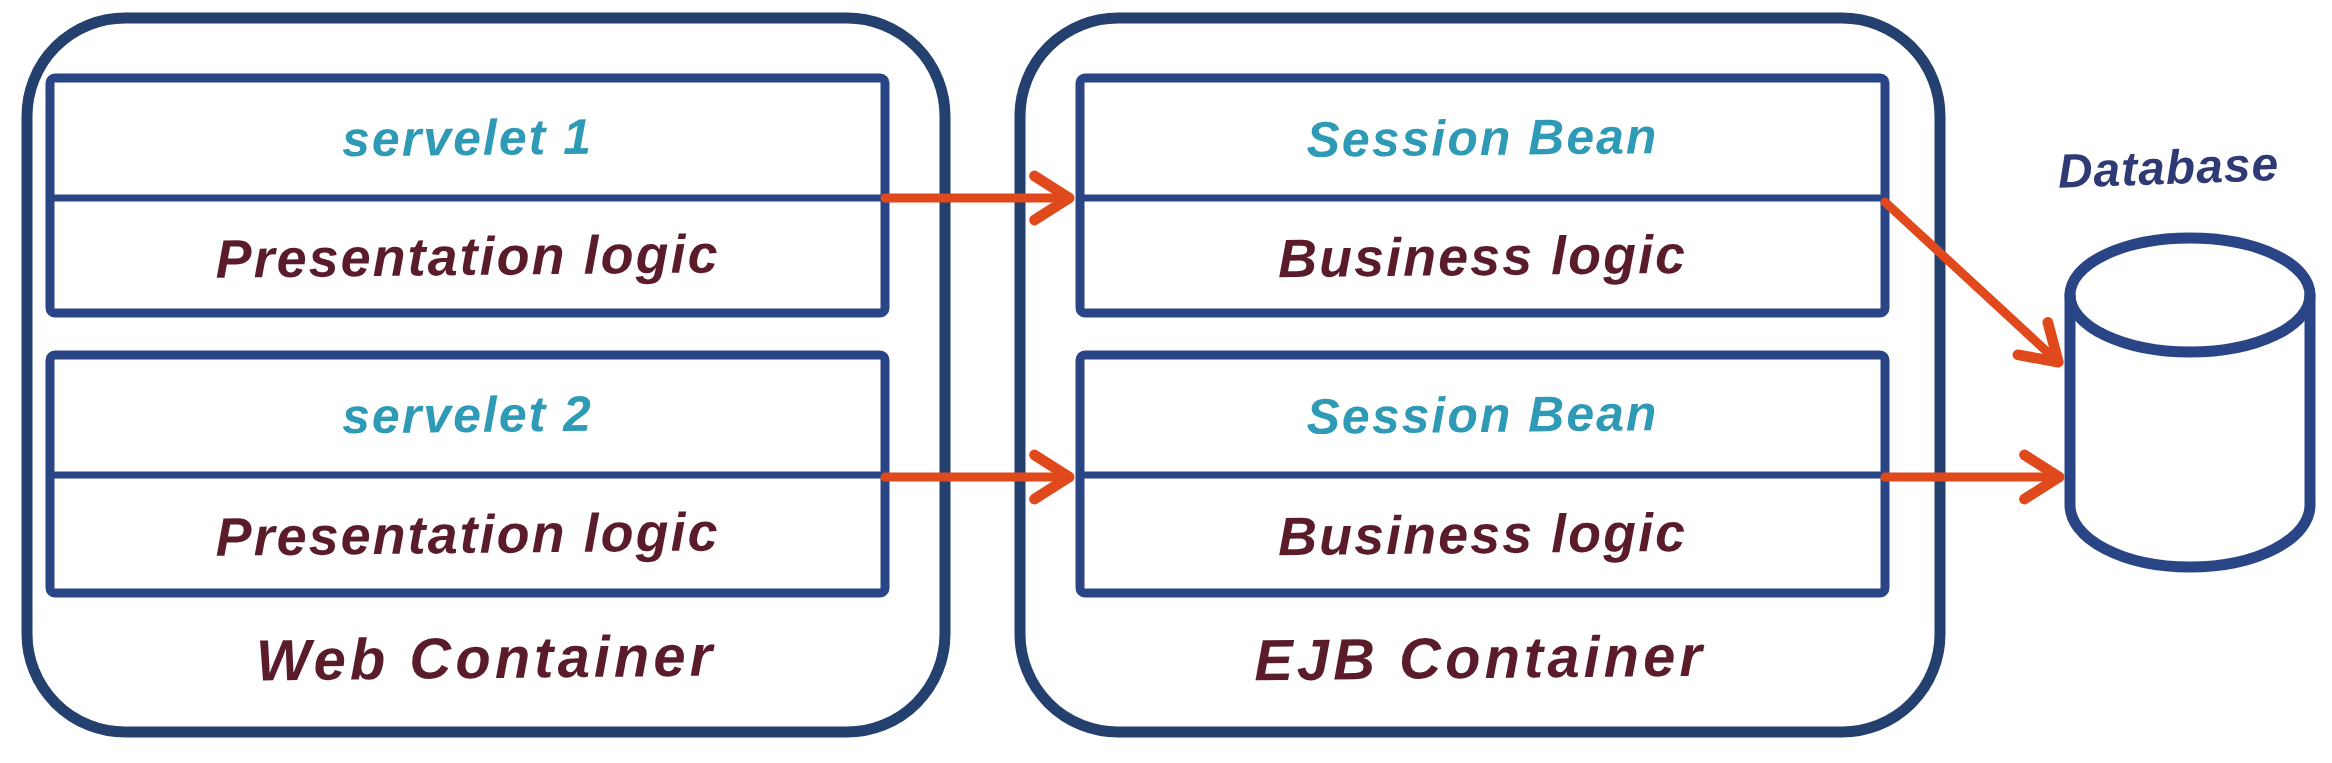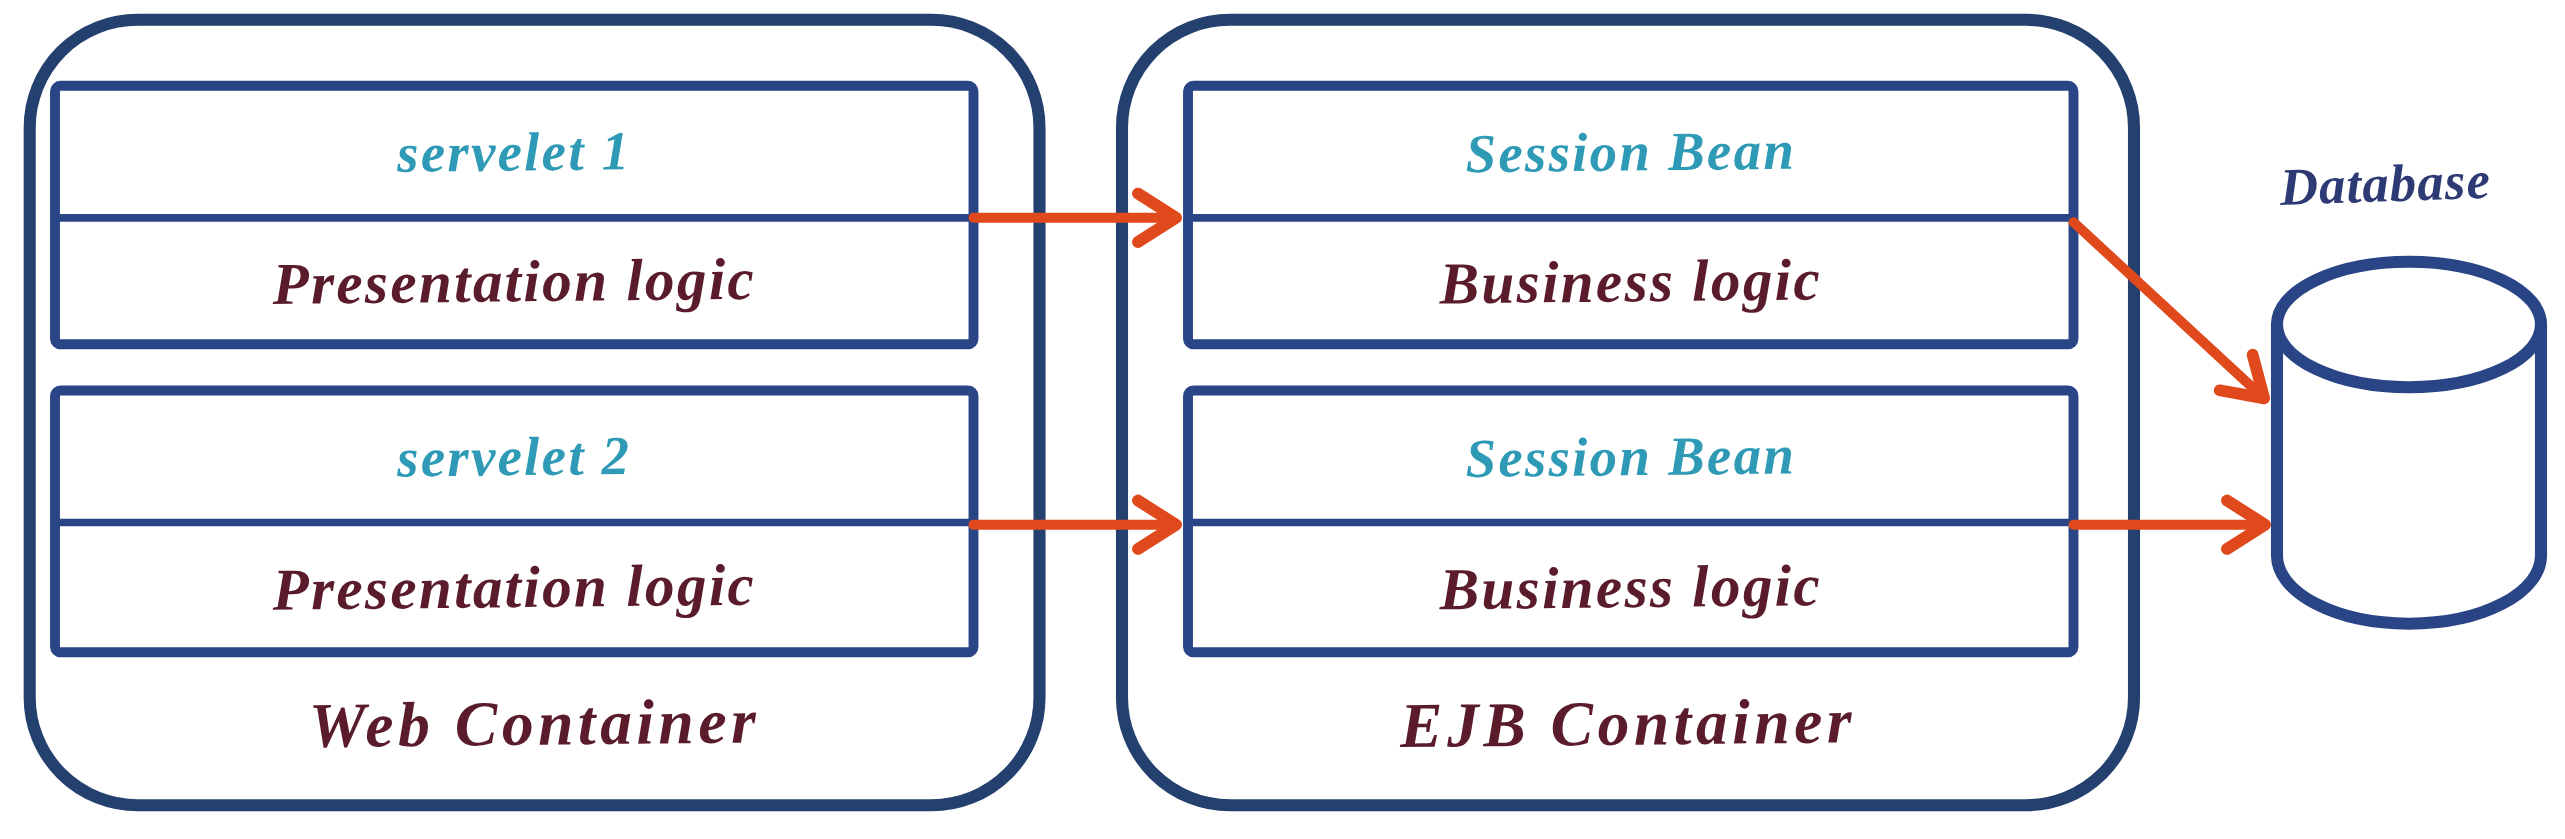--- a/index.html
+++ b/index.html
@@ -6,21 +6,21 @@
     margin: 0;
     padding: 0;
     background: #ffffff;
   }
   .stage {
     position: relative;
     width: 2332px;
     height: 763px;
     background: #ffffff;
     overflow: hidden;
-    font-family: Liberation Serif, serif;
+    font-family: Liberation Sans, sans-serif;
   }
   .stage svg {
     position: absolute;
     inset: 0;
   }
   .hand {
     position: absolute;
     display: flex;
     align-items: center;
     justify-content: center;

